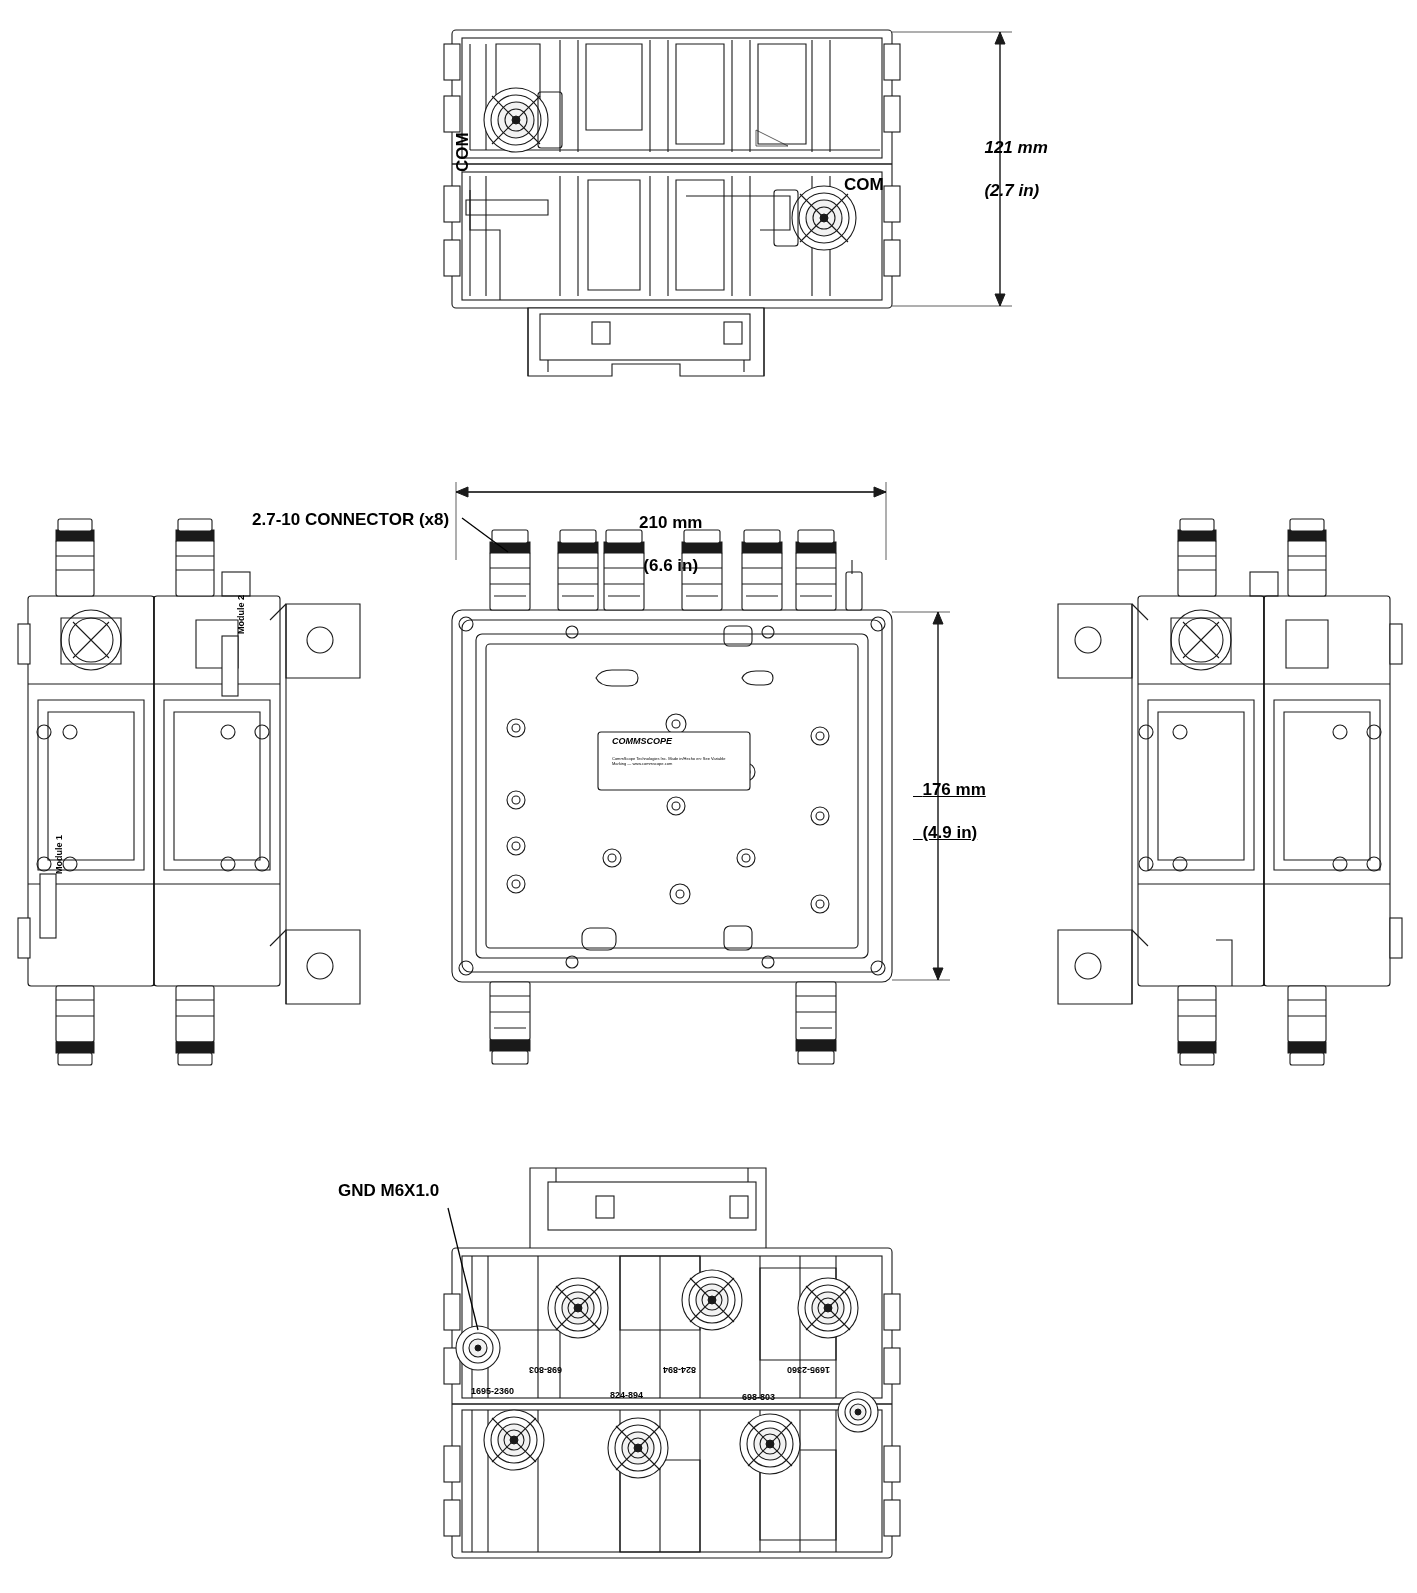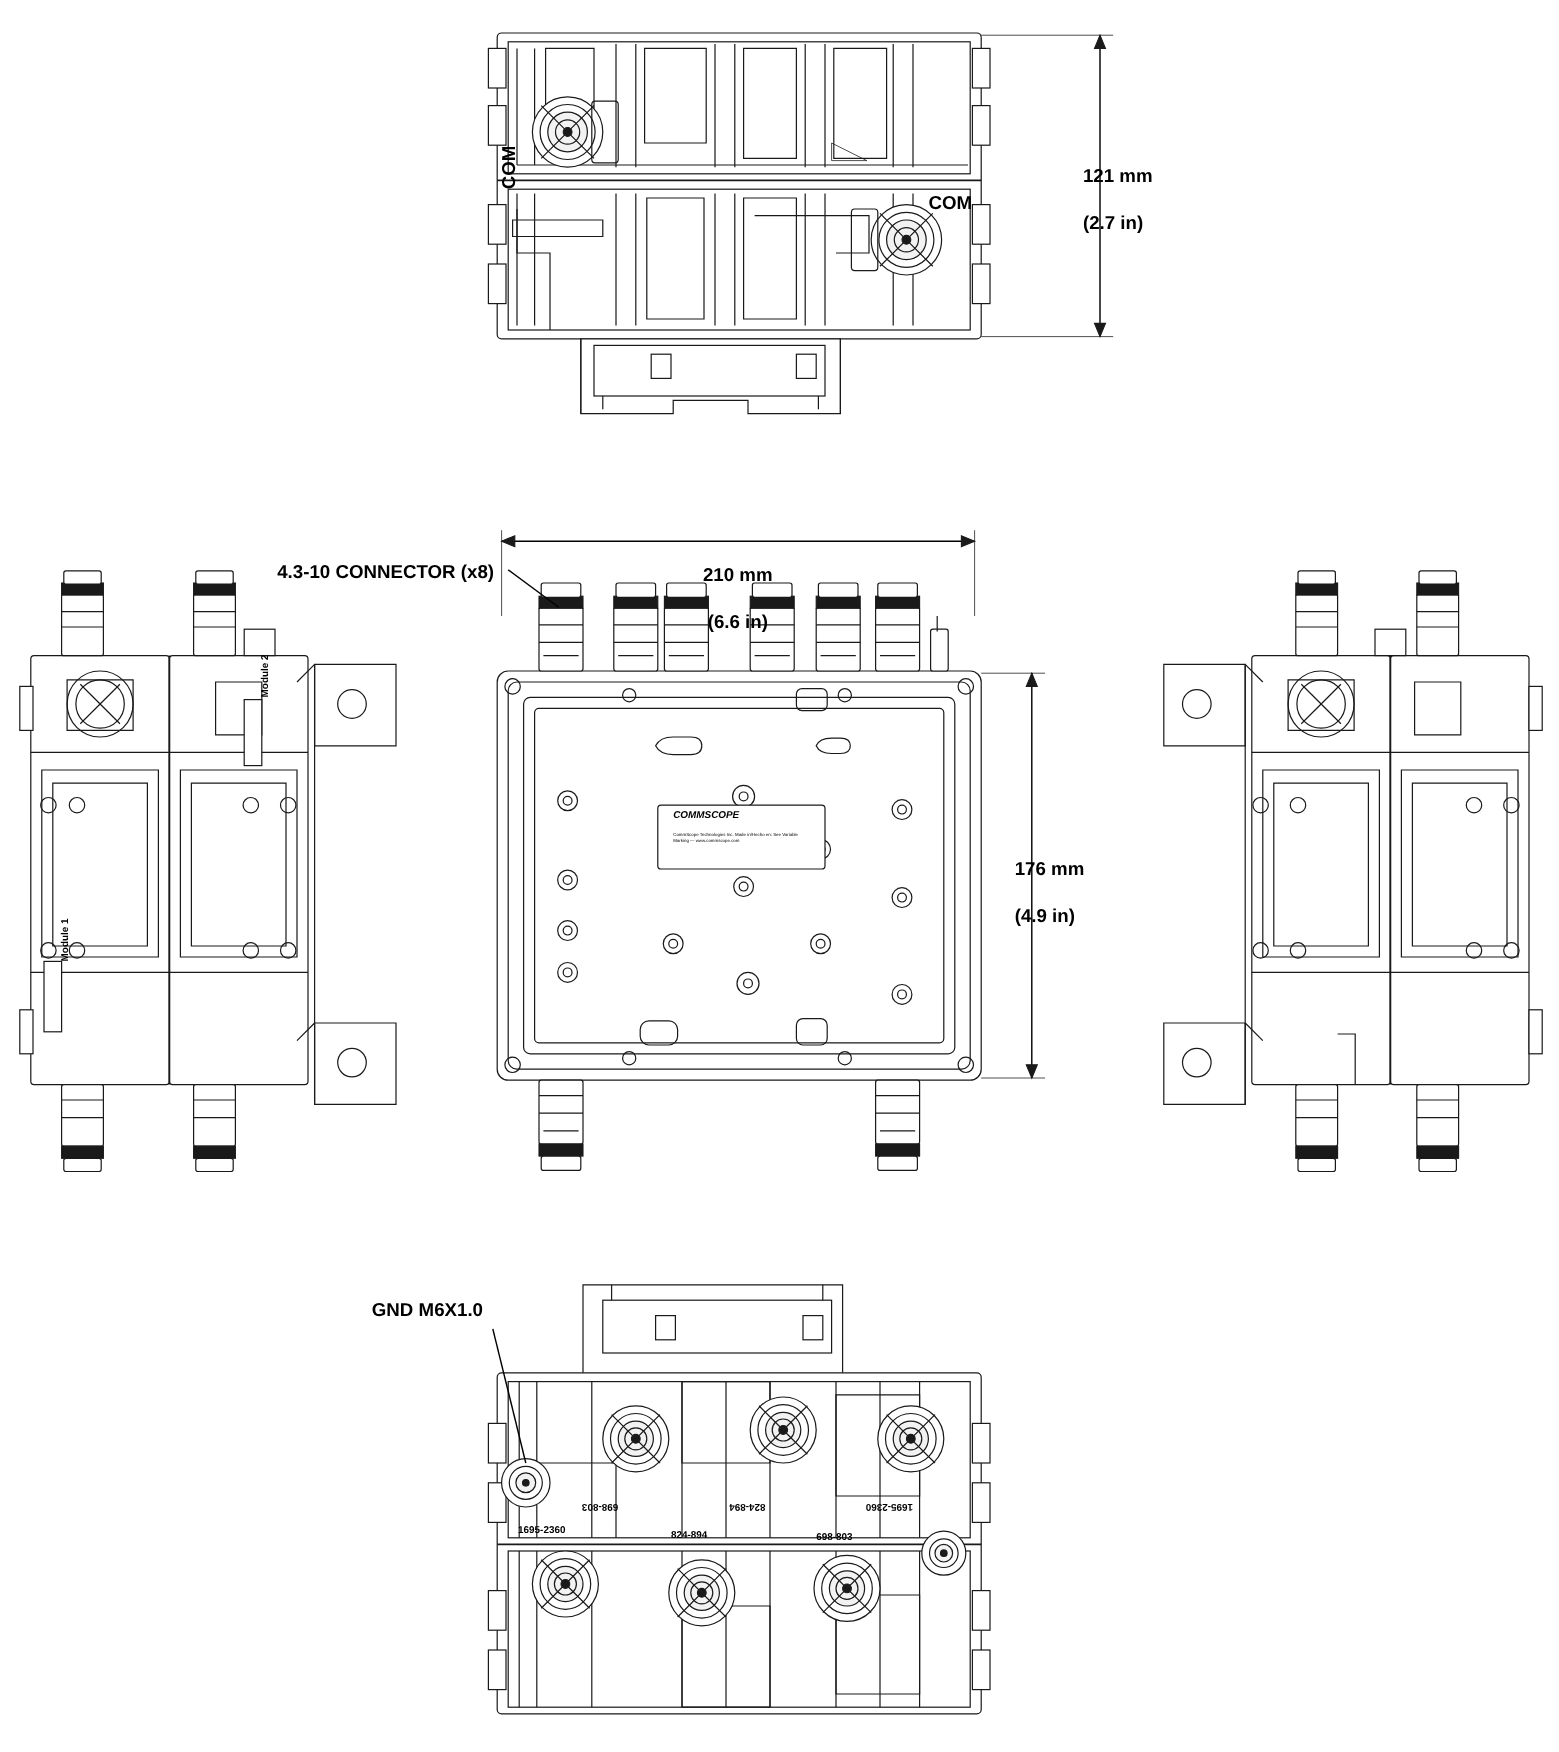--- a/index.html
+++ b/index.html
@@ -496,36 +496,36 @@
         <circle class="ln" cx="858" cy="1412" r="13"></circle>
         <circle class="fillG" cx="858" cy="1412" r="8"></circle>
         <circle class="fillD" cx="858" cy="1412" r="3"></circle>
       </g>
     </g>
 
     <path class="dim" d="M448 1208 L478 1330"></path>
   </g>
 </svg>
 
-<div class="lbl" style="left:975px; top:128px;">
+<div class="lbl" style="left:975px; top:116px;font-style:italic;">
   <span>121 mm</span><br>
   <span>(2.7 in)</span>
 </div>
 
 <div class="lbl center" style="left:586px; top:491px; width:160px;">
   <span>210 mm</span><br>
   <span>(6.6 in)</span>
 </div>
 
-<div class="lbl" style="left:913px; top:758px;">
+<div class="lbl" style="left:913px; top:758px;text-decoration:underline;">
   <span>176 mm</span><br>
   <span>(4.9 in)</span>
 </div>
 
-<div class="lbl" style="left:252px; top:509px;">4.3-10 CONNECTOR (x8)</div>
+<div class="lbl" style="left:252px; top:509px;">2.7-10 CONNECTOR (x8)</div>
 
 <div class="lbl" style="left:338px; top:1180px;">GND M6X1.0</div>
 
 <div class="lbl rot90" style="left:452px; top:172px;">COM</div>
 <div class="lbl" style="left:844px; top:174px;">COM</div>
 
 <div class="lbl tiny rot90" style="left:236px; top:634px;">Module 2</div>
 <div class="lbl tiny rot90" style="left:54px; top:874px;">Module 1</div>
 
 <div class="lbl tiny" style="left:612px; top:736px;font-style:italic;">COMMSCOPE</div>

